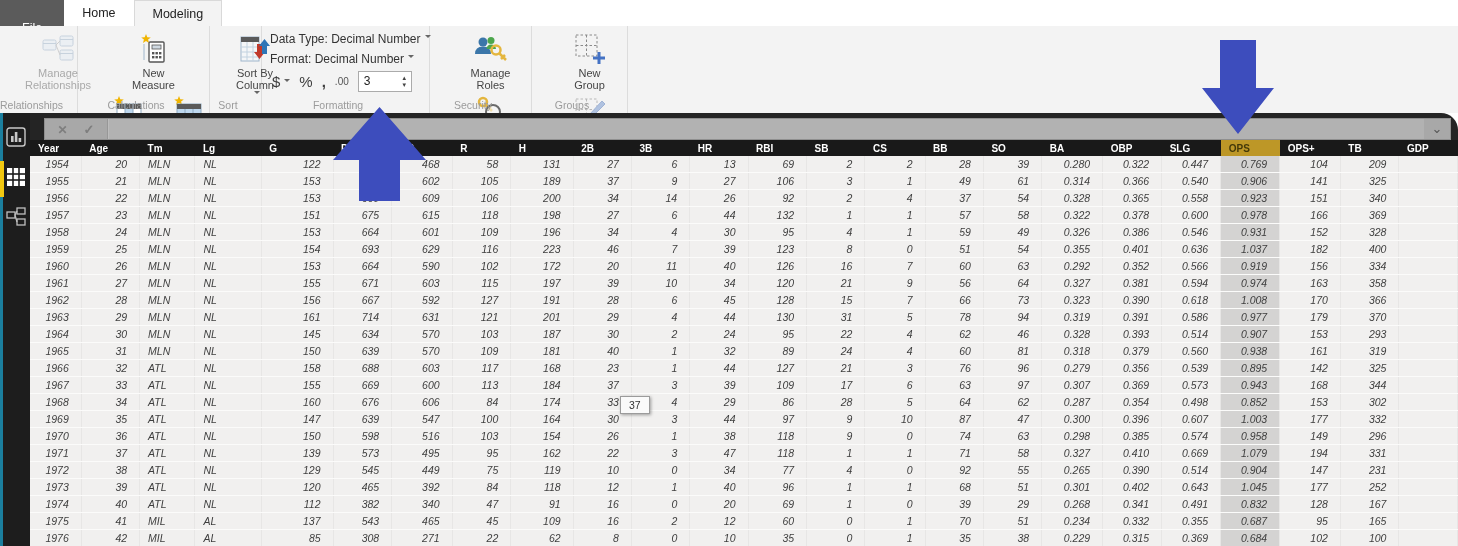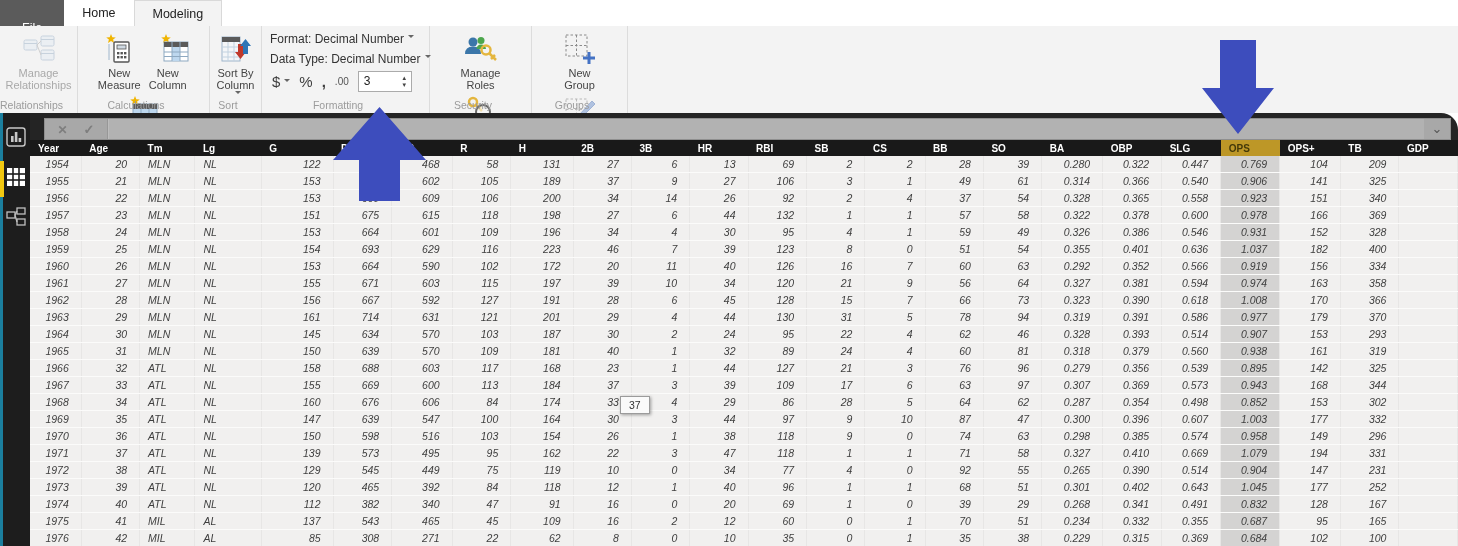--- a/index.html
+++ b/index.html
@@ -11,21 +11,21 @@
   .tab{padding:0 18px;line-height:26px;font-size:12.5px;color:#222;cursor:default;}
   .tab.file{background:#5b5b5b;color:#fff;padding:15px 22px;}
   .tab.active{background:#f3f3f3;border:1px solid #d9d9d9;border-bottom:none;}
 
   
   .ribbon{position:absolute;top:26px;left:0;right:0;height:87px;background:#f3f3f3;display:flex;}
   .rgroup{position:relative;border-right:1px solid #dcdcdc;padding-top:3px;box-sizing:border-box;flex:none;}
   .rgroup-label{position:absolute;bottom:2px;left:0;right:15px;text-align:center;
                 font-size:10.5px;color:#9b9b9b;}
   .bigbtn{display:inline-flex;flex-direction:column;align-items:center;vertical-align:top;
-          font-size:11px;line-height:12px;color:#454545;text-align:center;padding-top:2px;cursor:pointer;}
+          font-size:11px;line-height:12px;color:#454545;text-align:center;padding-top:2px;cursor:pointer;padding-left:20px;}
   .bigbtn .ic{height:36px;display:flex;align-items:center;justify-content:center;}
   .bigbtn.disabled{color:#a9a9a9;}
   .dd::after{content:"";display:inline-block;margin-left:4px;vertical-align:2px;
              border:3.5px solid transparent;border-top-color:#666;}
   .dd.gray::after{border-top-color:#b5b5b5;}
   .rrow{font-size:12px;color:#333;height:20px;line-height:20px;white-space:nowrap;padding-left:8px;}
   .rrow.gray{color:#a9a9a9;}
   .symrow{display:flex;align-items:center;gap:9px;padding-left:10px;height:24px;color:#3d3d3d;}
   .sym-dollar{font-size:15px;} .sym-pct{font-size:15px;} .sym-comma{font-size:15px;font-weight:bold;}
   .sym-dec{font-size:10px;color:#555;letter-spacing:0;}
@@ -176,22 +176,22 @@
             <polygon points="17,10 22,10 22,18 25,18 19.5,25 14,18 17,18" fill="#c0392b"></polygon>
             <polygon points="24.5,5 30,12 27,12 27,20 22,20 22,12 19,12" fill="#2e75b6"></polygon>
           </svg>
         </span>
         <span>Sort By Column</span>
       </div>
       <div class="rgroup-label">Sort</div>
     </div>
 
     <div class="rgroup" style="width:168px;">
+      <div class="rrow dd">Data Type: Decimal Number</div>
       <div class="rrow dd">Format: Decimal Number</div>
-      <div class="rrow dd">Data Type: Decimal Number</div>
       <div class="symrow">
         <span class="sym-dollar dd">$</span>
         <span class="sym-pct">%</span>
         <span class="sym-comma">,</span>
         <span class="sym-dec">.00</span>
         <span class="spinner">
           <span class="val">3</span>
           <span class="spin-arrows">
               <span>▴</span>
               <span>▾</span>

